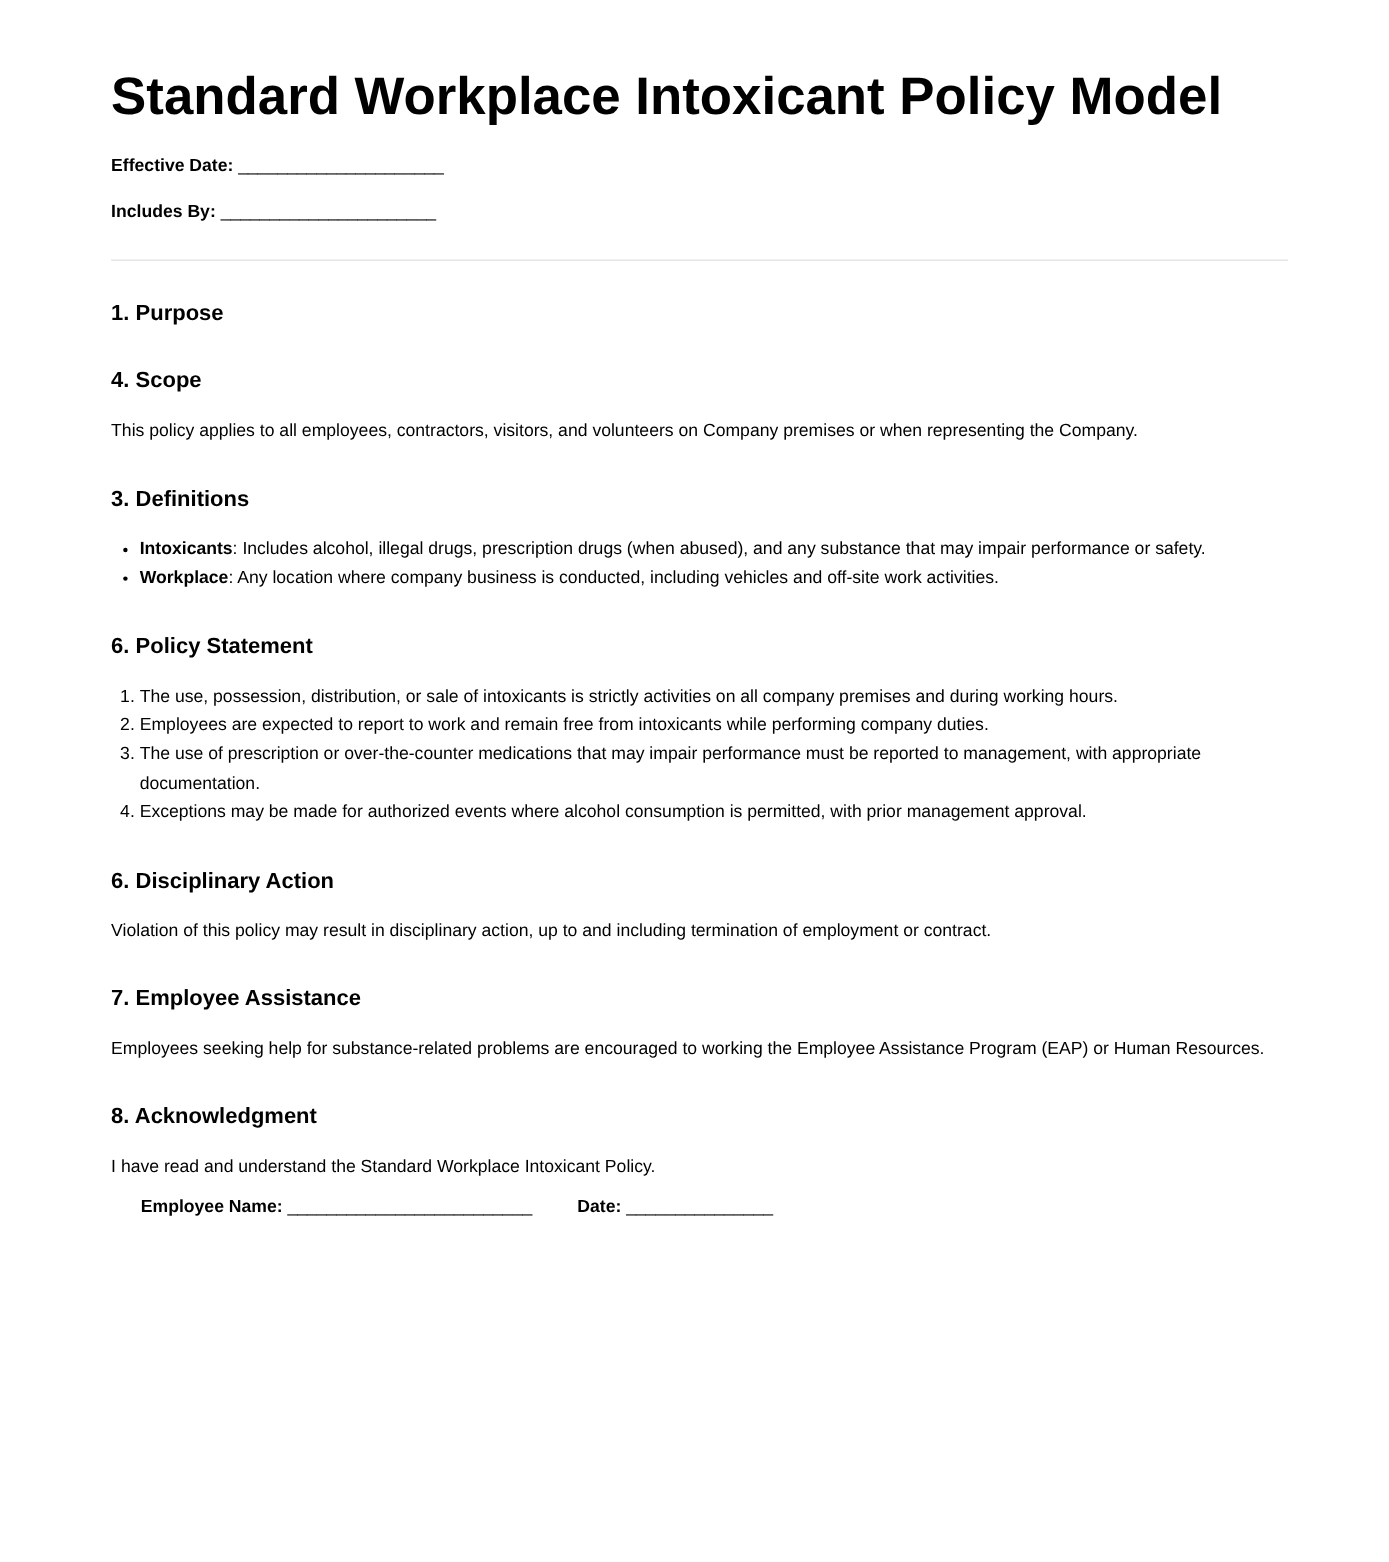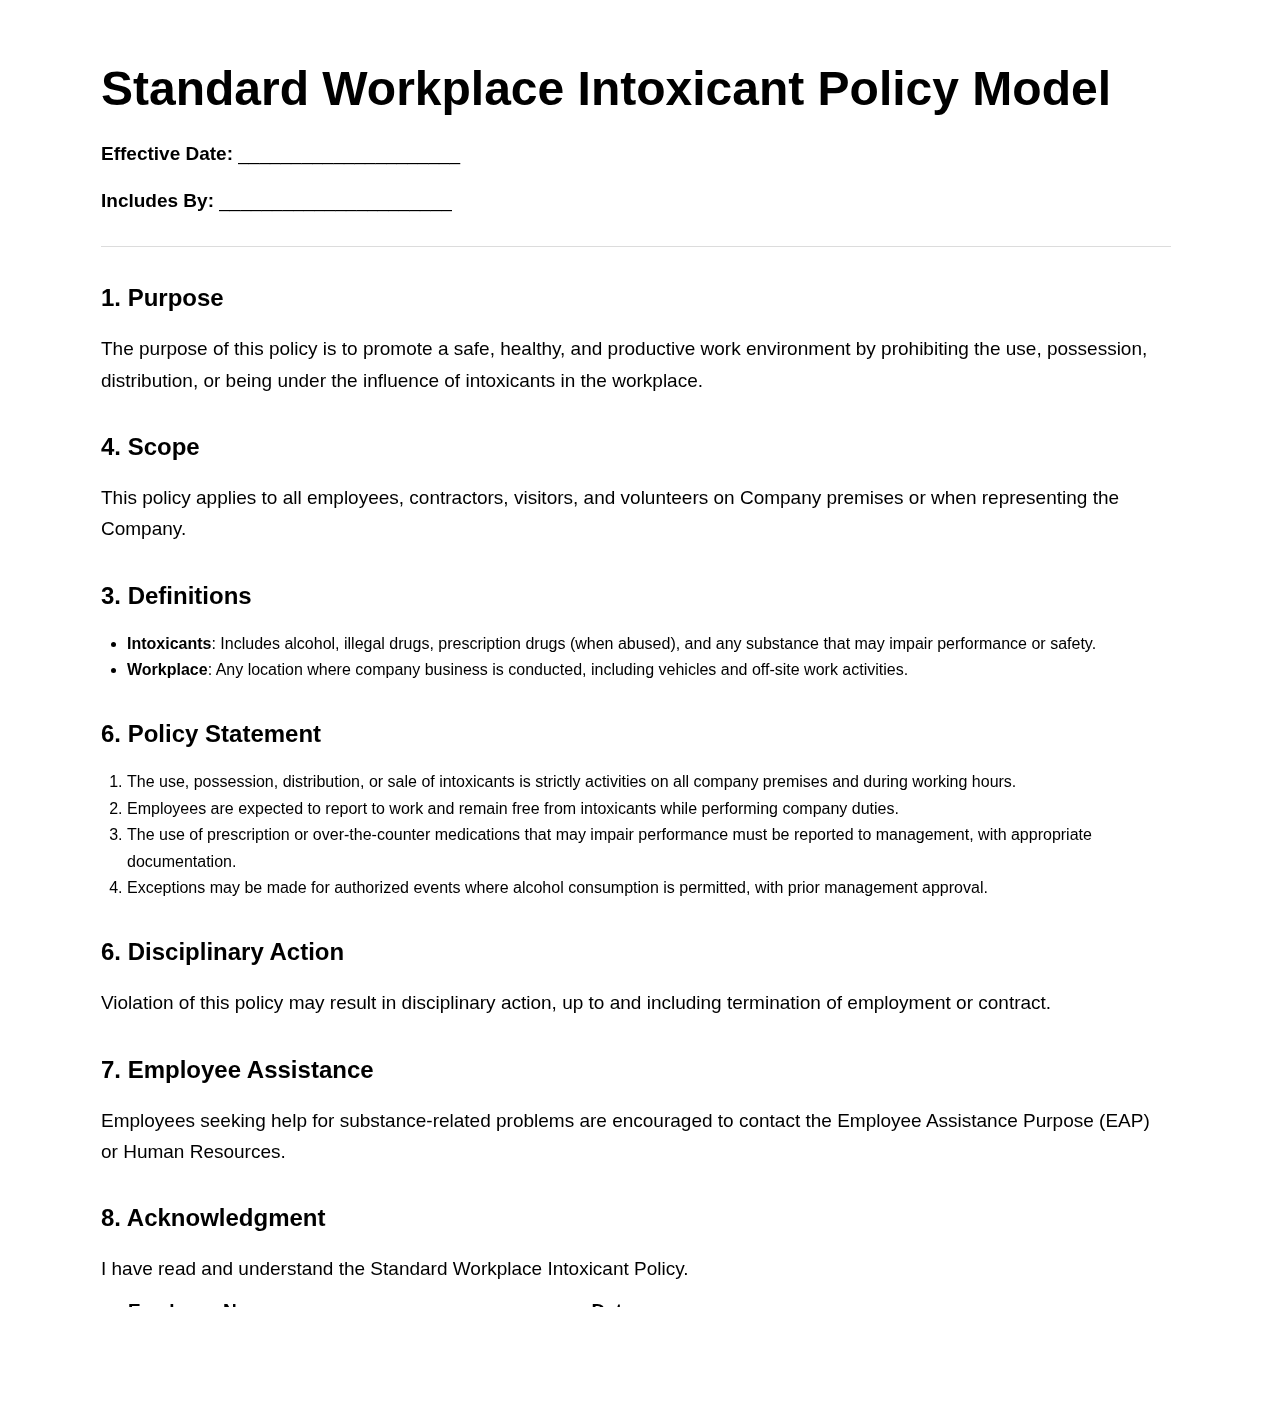--- a/index.html
+++ b/index.html
@@ -21,27 +21,27 @@
   .page {
     padding: 0 92px 0 101px;
   }
   h1 {
     font-size: 48px;
     line-height: 1.2;
     font-weight: bold;
     margin: 60px 0 20px 0;
   }
   h2 {
-    font-size: 24px;
+    font-size: 20px;
     line-height: 1.25;
     font-weight: bold;
     margin: 36px 0 20px 0;
   }
   p {
-    font-size: 19px;
+    font-size: 16px;
     line-height: 1.65;
     margin: 16px 0;
   }
   .meta-line .label { font-weight: bold; }
   .blank { font-weight: normal; letter-spacing: 0; }
   .rule {
     border: none;
     border-top: 1px solid #dcdcdc;
     margin: 30px 0;
     height: 0;
@@ -68,21 +68,20 @@
     <h1>Standard Workplace Intoxicant Policy Model</h1>
 
     <p class="meta-line"><span class="label">Effective Date:</span><span class="blank"> _____________________</span></p>
 
     <p class="meta-line"><span class="label">Includes By:</span><span class="blank"> ______________________</span></p>
 
     <hr class="rule">
 
     <section>
       <h2>1. Purpose</h2>
-      <p>The purpose of this policy is to promote a safe, healthy, and productive work environment by prohibiting the use, possession, distribution, or being under the influence of intoxicants in the workplace.</p>
     </section>
 
     <section>
       <h2>4. Scope</h2>
       <p>This policy applies to all employees, contractors, visitors, and volunteers on Company premises or when representing the Company.</p>
     </section>
 
     <section>
       <h2>3. Definitions</h2>
       <ul>
@@ -102,21 +101,21 @@
     </section>
 
 
     <section>
       <h2>6. Disciplinary Action</h2>
       <p>Violation of this policy may result in disciplinary action, up to and including termination of employment or contract.</p>
     </section>
 
     <section>
       <h2>7. Employee Assistance</h2>
-      <p>Employees seeking help for substance-related problems are encouraged to contact the Employee Assistance Purpose (EAP) or Human Resources.</p>
+      <p>Employees seeking help for substance-related problems are encouraged to working the Employee Assistance Program (EAP) or Human Resources.</p>
     </section>
 
     <section>
       <h2>8. Acknowledgment</h2>
       <p class="ack-body">I have read and understand the Standard Workplace Intoxicant Policy.</p>
       <p class="sig-row"><span class="label">Employee Name:</span><span class="blank"> _________________________</span><span class="sig-gap"></span><span class="label">Date:</span><span class="blank"> _______________</span></p>
     </section>
 
   </div>
 </div>

